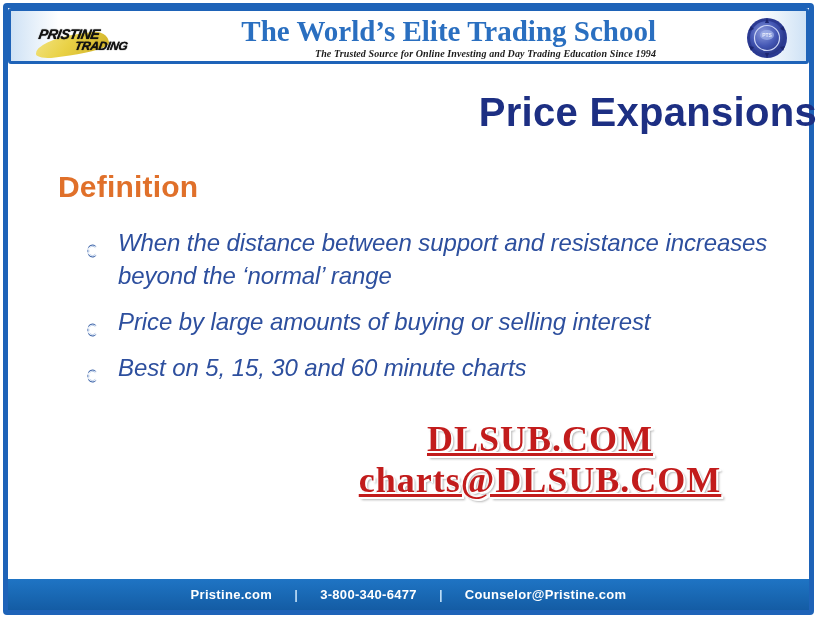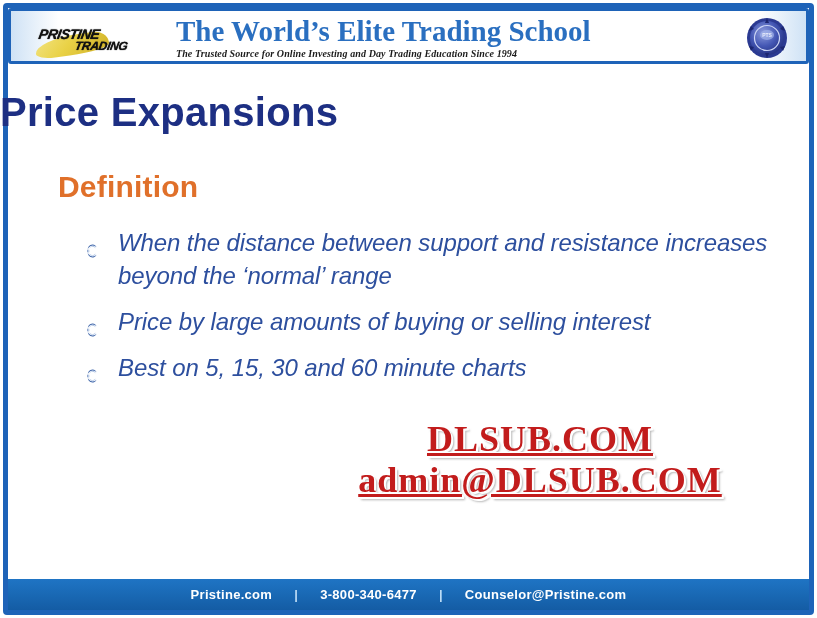--- a/index.html
+++ b/index.html
@@ -98,21 +98,21 @@
     transform: skewX(-10deg);
     text-shadow: 0 0 1px #000;
   }
 
   
   .header-center {
     position: absolute;
     left: 165px;
     top: 4px;
     width: 480px;
-    text-align: left;
+    text-align: right;
   }
   .header-title {
     font-family: "Liberation Serif", serif;
     font-weight: bold;
     font-size: 29px;
     line-height: 32px;
     color: #2a6fc0;
     letter-spacing: 0px;
     white-space: nowrap;
   }
@@ -136,21 +136,21 @@
     width: 46px;
     height: 46px;
   }
 
   
   .slide-title {
     position: absolute;
     left: 0;
     top: 88px;
     width: 817px;
-    text-align: left;
+    text-align: right;
     font-family: "Liberation Sans", sans-serif;
     font-weight: bold;
     font-size: 40px;
     line-height: 48px;
     color: #1d2f83;
     letter-spacing: 0.3px;
   }
 
   .section-heading {
     position: absolute;
@@ -319,21 +319,21 @@
           <path d="M12.6 4.2 A5.4 5.4 0 1 0 12.6 11.8 A4 4 0 0 1 4.2 8 A4 4 0 0 1 12.6 4.2 Z" fill="#3a62a8"></path>
           <path d="M11.8 5.4 A4.2 4.2 0 1 0 11.8 10.6 A3 3 0 0 1 5.4 8 A3 3 0 0 1 11.8 5.4 Z" fill="#6f93cd" opacity="0.65"></path>
         </svg>
       </span>
       <span>Best on 5, 15, 30 and 60 minute charts</span>
     </li>
   </ul>
 
   <div class="watermark">
     <div class="wm-line wm-line-1">DLSUB.COM</div>
-    <div class="wm-line wm-line-2">admin@DLSUB.COM</div>
+    <div class="wm-line wm-line-2">charts@DLSUB.COM</div>
   </div>
 
   <div class="footer-bar">
     <div class="footer-inner">
       <span>Pristine.com</span>
       <span class="footer-sep">|</span>
       <span>3-800-340-6477</span>
       <span class="footer-sep">|</span>
       <span>Counselor@Pristine.com</span>
     </div>

